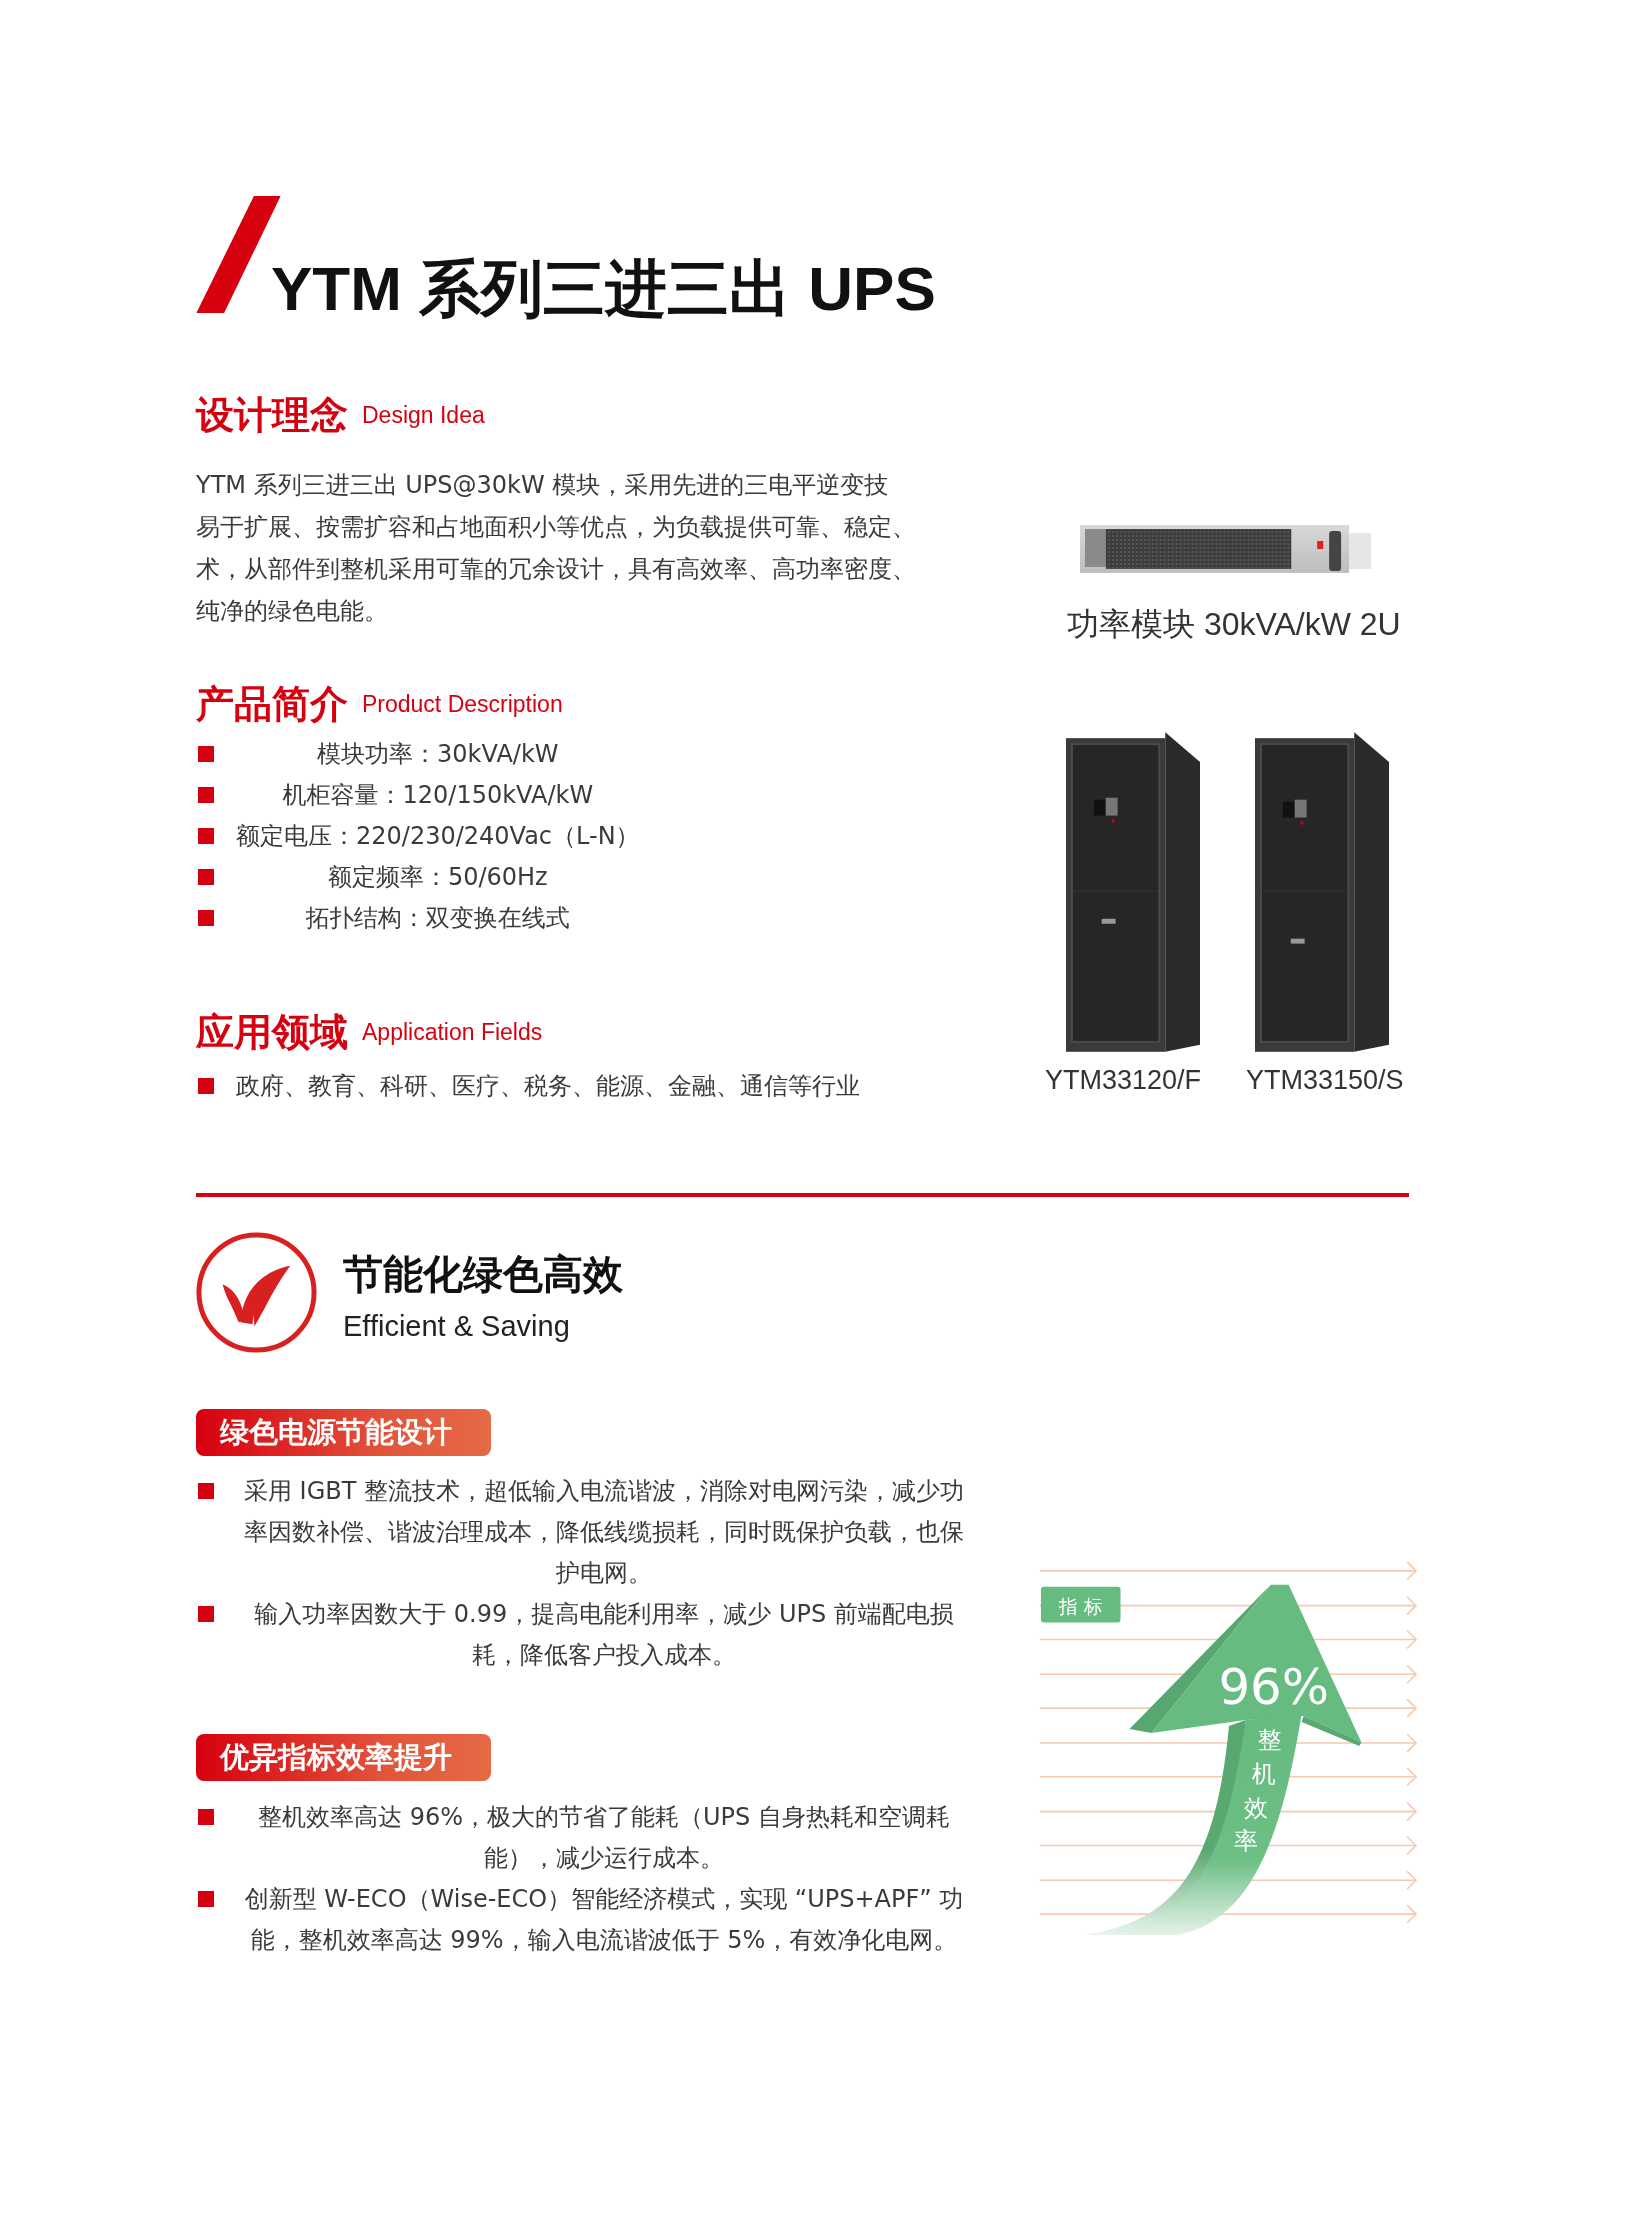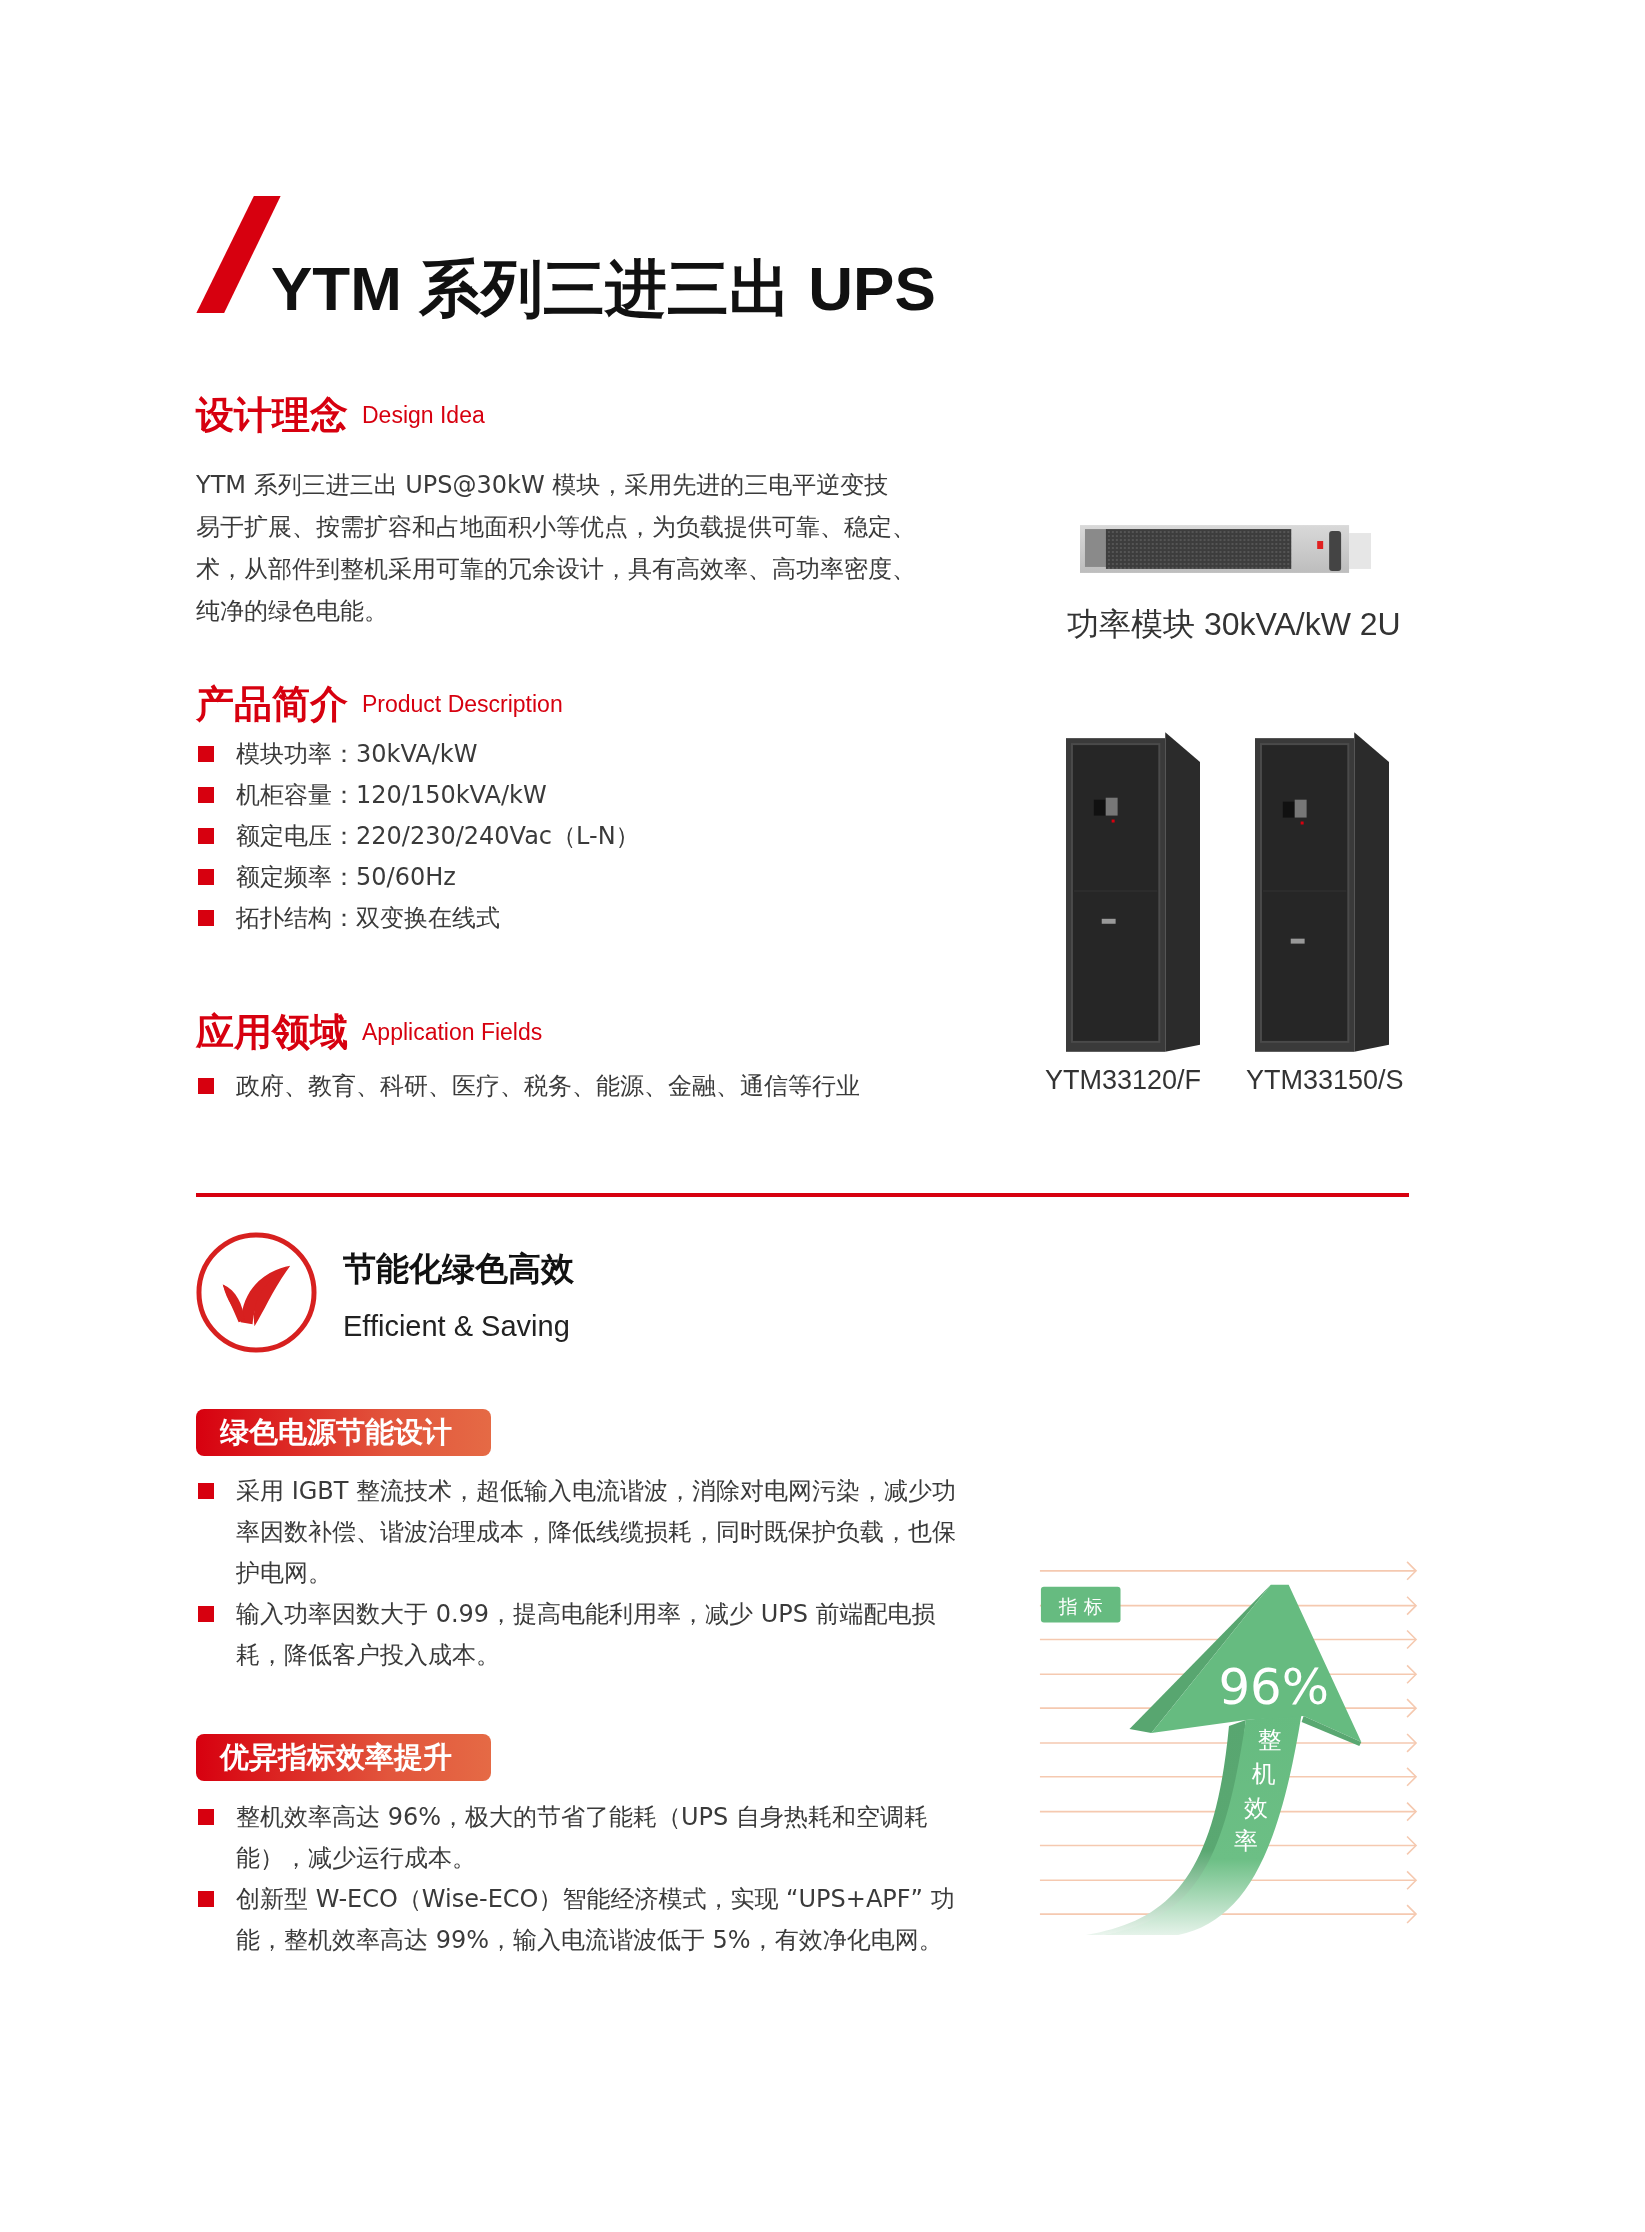--- a/index.html
+++ b/index.html
@@ -13,39 +13,39 @@
                 font-family: "Liberation Sans", "DejaVu Sans", sans-serif; letter-spacing: 0px; white-space: nowrap; }
 
   
   .sec-head { left: 196px; white-space: nowrap; }
   .sec-head .cn { font-size: 38px; font-weight: bold; color: #d7000f; vertical-align: middle; }
   .sec-head .en { font-size: 23px; color: #d7000f; margin-left: 14px; vertical-align: middle;
                   font-family: "Liberation Sans", "DejaVu Sans", sans-serif; }
 
   .para { left: 196px; width: 776px; font-size: 24px; line-height: 42px; color: #3a3a3a; }
 
-  ul.blist { list-style: none; margin: 0; padding: 0; position: absolute; left: 196px; }
+  ul.blist { list-style: none; margin: 0; padding: 0; position: absolute; left: 196px; text-align: center; }
   ul.blist li { position: relative; padding-left: 40px; font-size: 24px; line-height: 41px; color: #3a3a3a; white-space: nowrap; }
   ul.blist li .sq { position: absolute; left: 2px; top: 12px; width: 16px; height: 16px; background: #d7000f; }
 
   ul.wrap li { white-space: normal; width: 736px; }
 
   
   .module-img { left: 1080px; top: 519px; width: 291px; height: 58px; }
   .module-cap { left: 1067px; top: 603px; font-size: 32px; color: #333; white-space: nowrap;
                 font-family: "Liberation Sans", "DejaVu Sans", sans-serif; }
   .cab { top: 732px; width: 134px; height: 320px; }
   .cab-cap { top: 1065px; font-size: 27px; color: #333; white-space: nowrap;
              font-family: "Liberation Sans", "DejaVu Sans", sans-serif; }
 
   .divider { left: 196px; top: 1193px; width: 1213px; height: 4px; background: #d7000f; }
 
   
   .leaf-icon { left: 195px; top: 1231px; width: 123px; height: 123px; }
-  .green-title { left: 343px; top: 1247px; font-size: 33px; font-weight: bold; color: #111; white-space: nowrap; }
+  .green-title { left: 343px; top: 1247px; font-size: 40px; font-weight: bold; color: #111; white-space: nowrap; }
   .green-sub { left: 343px; top: 1310px; font-size: 29px; color: #222; white-space: nowrap;
                font-family: "Liberation Sans", "DejaVu Sans", sans-serif; }
 
   .badge { left: 196px; width: 295px; height: 47px; border-radius: 8px;
            background: linear-gradient(90deg, #d7000f 0%, #e2553c 65%, #e56a45 100%);
            color: #ffffff; font-size: 29px; font-weight: bold; line-height: 47px; padding-left: 24px; box-sizing: border-box; white-space: nowrap; }
 
   .arrow-graphic { left: 1025px; top: 1537px; width: 398px; height: 398px; }
 </style>
 </head>

